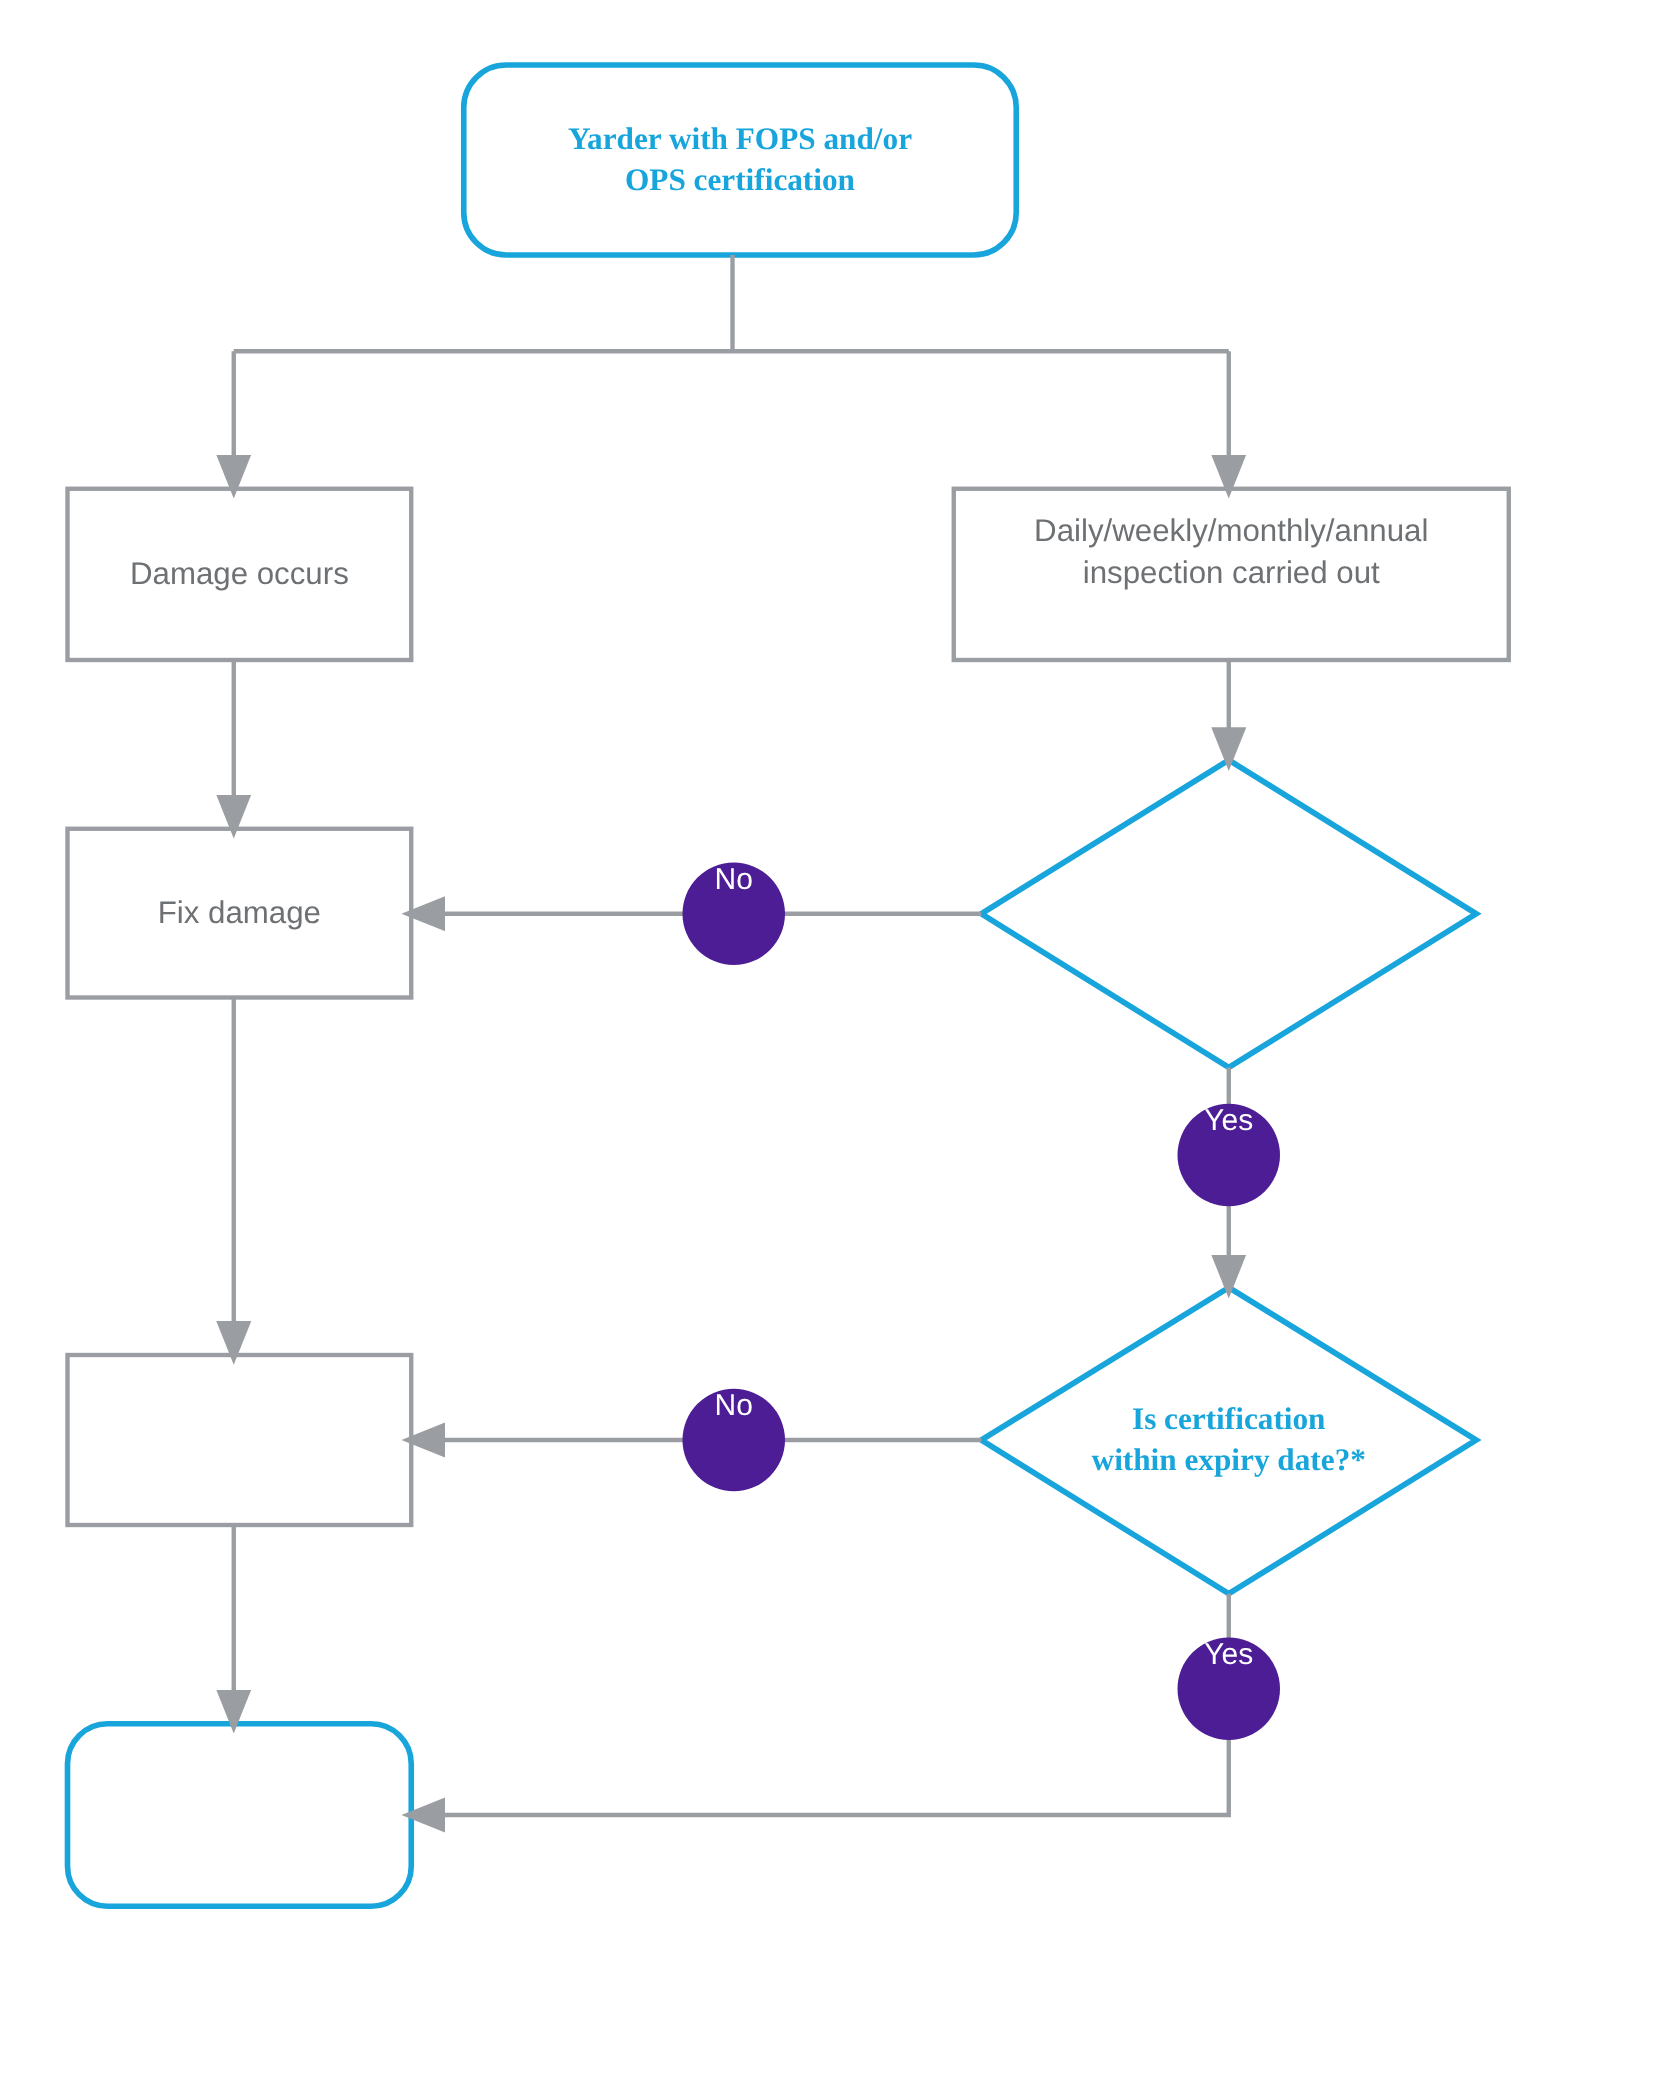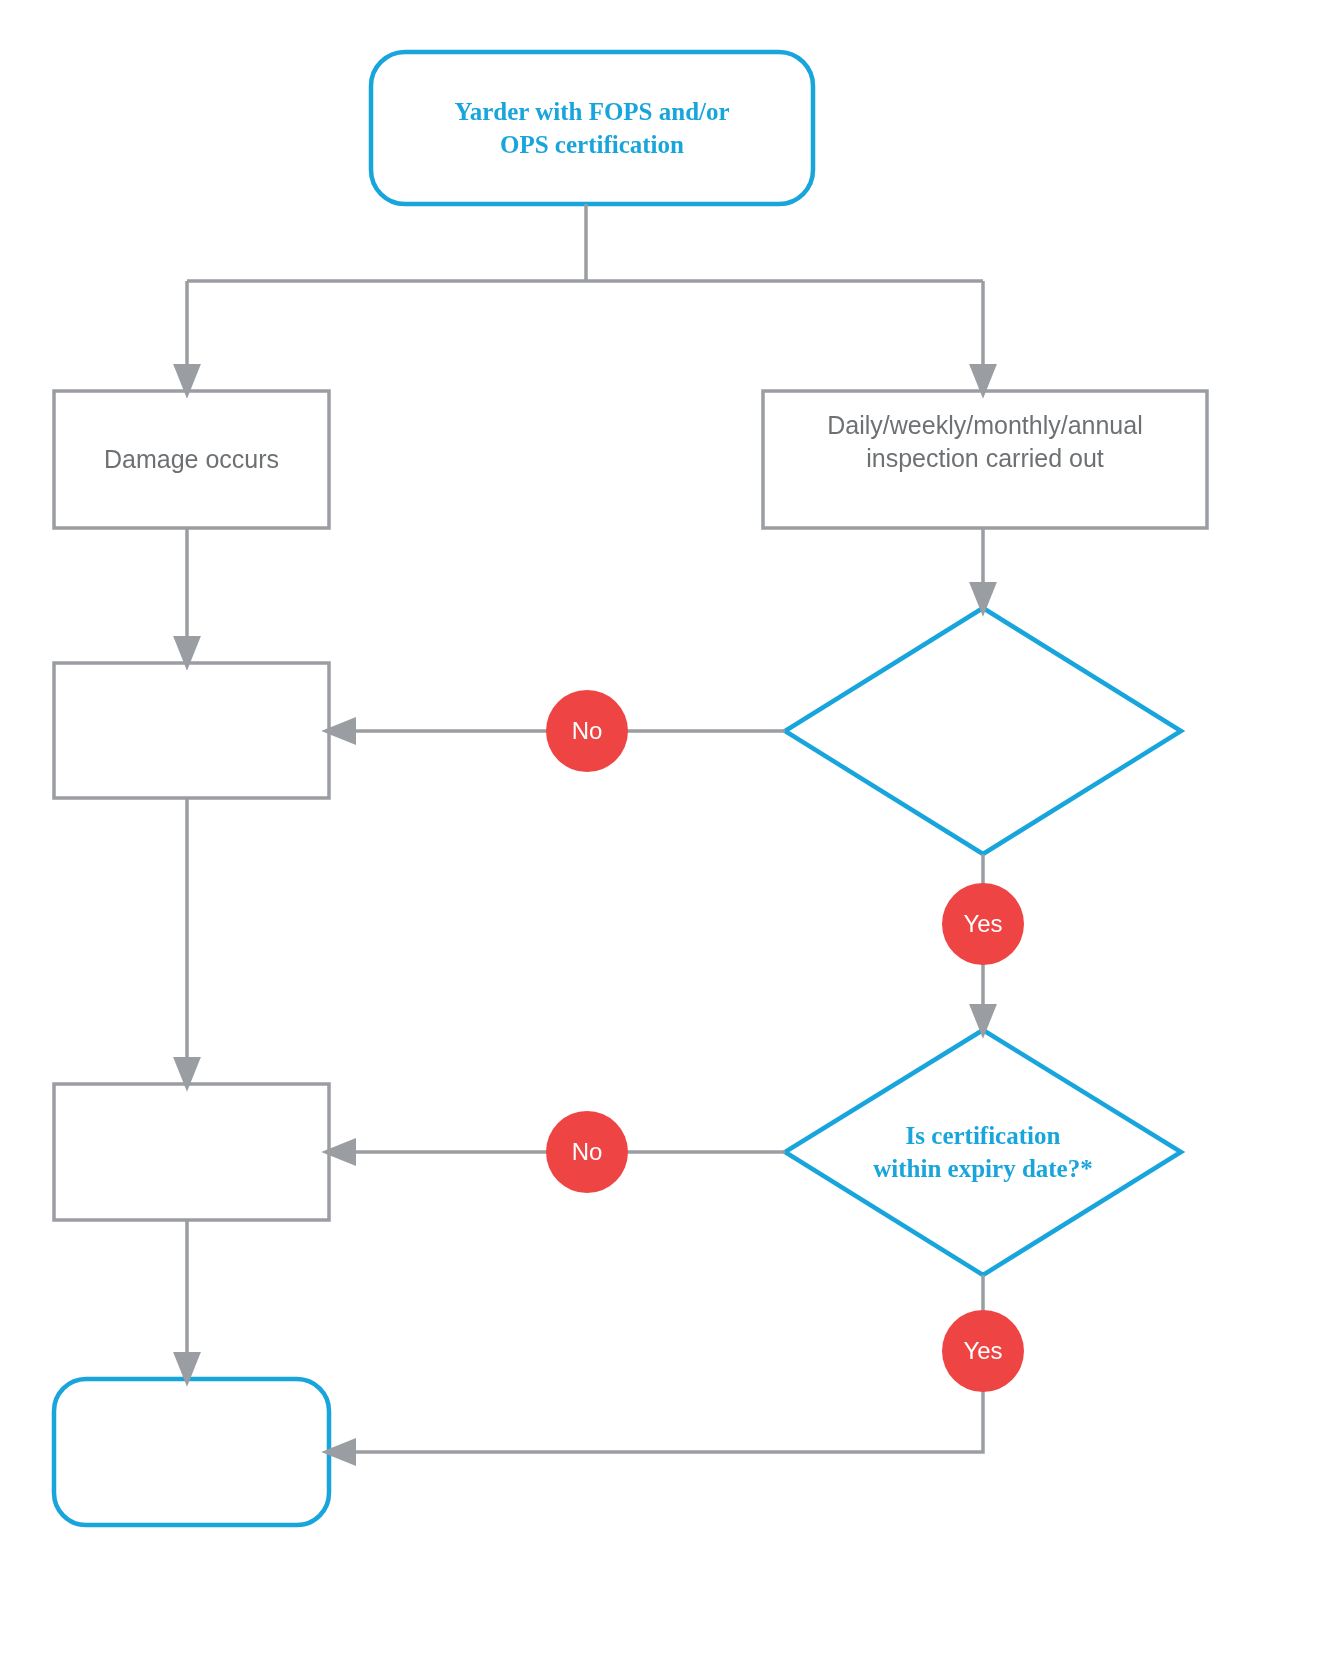--- a/index.html
+++ b/index.html
@@ -49,24 +49,23 @@
     font-weight: 400;
   }
   .label-badge {
     color: #ffffff;
     font-size: 24px;
     font-weight: 400;
   }
   .edge-badge {
     position: absolute;
     display: flex;
-    align-items: center;
     justify-content: center;
     border-radius: 50%;
-    background: #ef4444;
+    background: #4c1d95;
   }
 </style>
 </head>
 <body>
 
 <div id="flowchart-root">
 
   <svg class="chart-layer" viewBox="0 0 1328 1668">
     <defs>
       <marker id="arrowGray" markerWidth="10" markerHeight="10" refX="5.2" refY="4" orient="auto" markerUnits="strokeWidth">
@@ -128,20 +127,21 @@
   </svg>
 
   <div class="node-label label-accent" style="left:371px; top:52px; width:442px; height:152px;">Yarder with FOPS and/or
 OPS certification</div>
 
   <div class="node-label label-neutral" style="left:54px; top:391px; width:275px; height:137px;">Damage occurs</div>
 
   <div class="node-label label-neutral" style="left:763px; top:391px; width:444px; height:101px;">Daily/weekly/monthly/annual
 inspection carried out</div>
 
+  <div class="node-label label-neutral" style="left:54px; top:663px; width:275px; height:135px;">Fix damage</div>
 
 
 
   <div class="node-label label-accent" style="left:813px; top:1092px; width:340px; height:120px;">Is certification
 within expiry date?*</div>
 
 
   <div class="edge-badge" style="left:546px; top:690px; width:82px; height:82px;">
     <span class="label-badge">No</span>
   </div>

